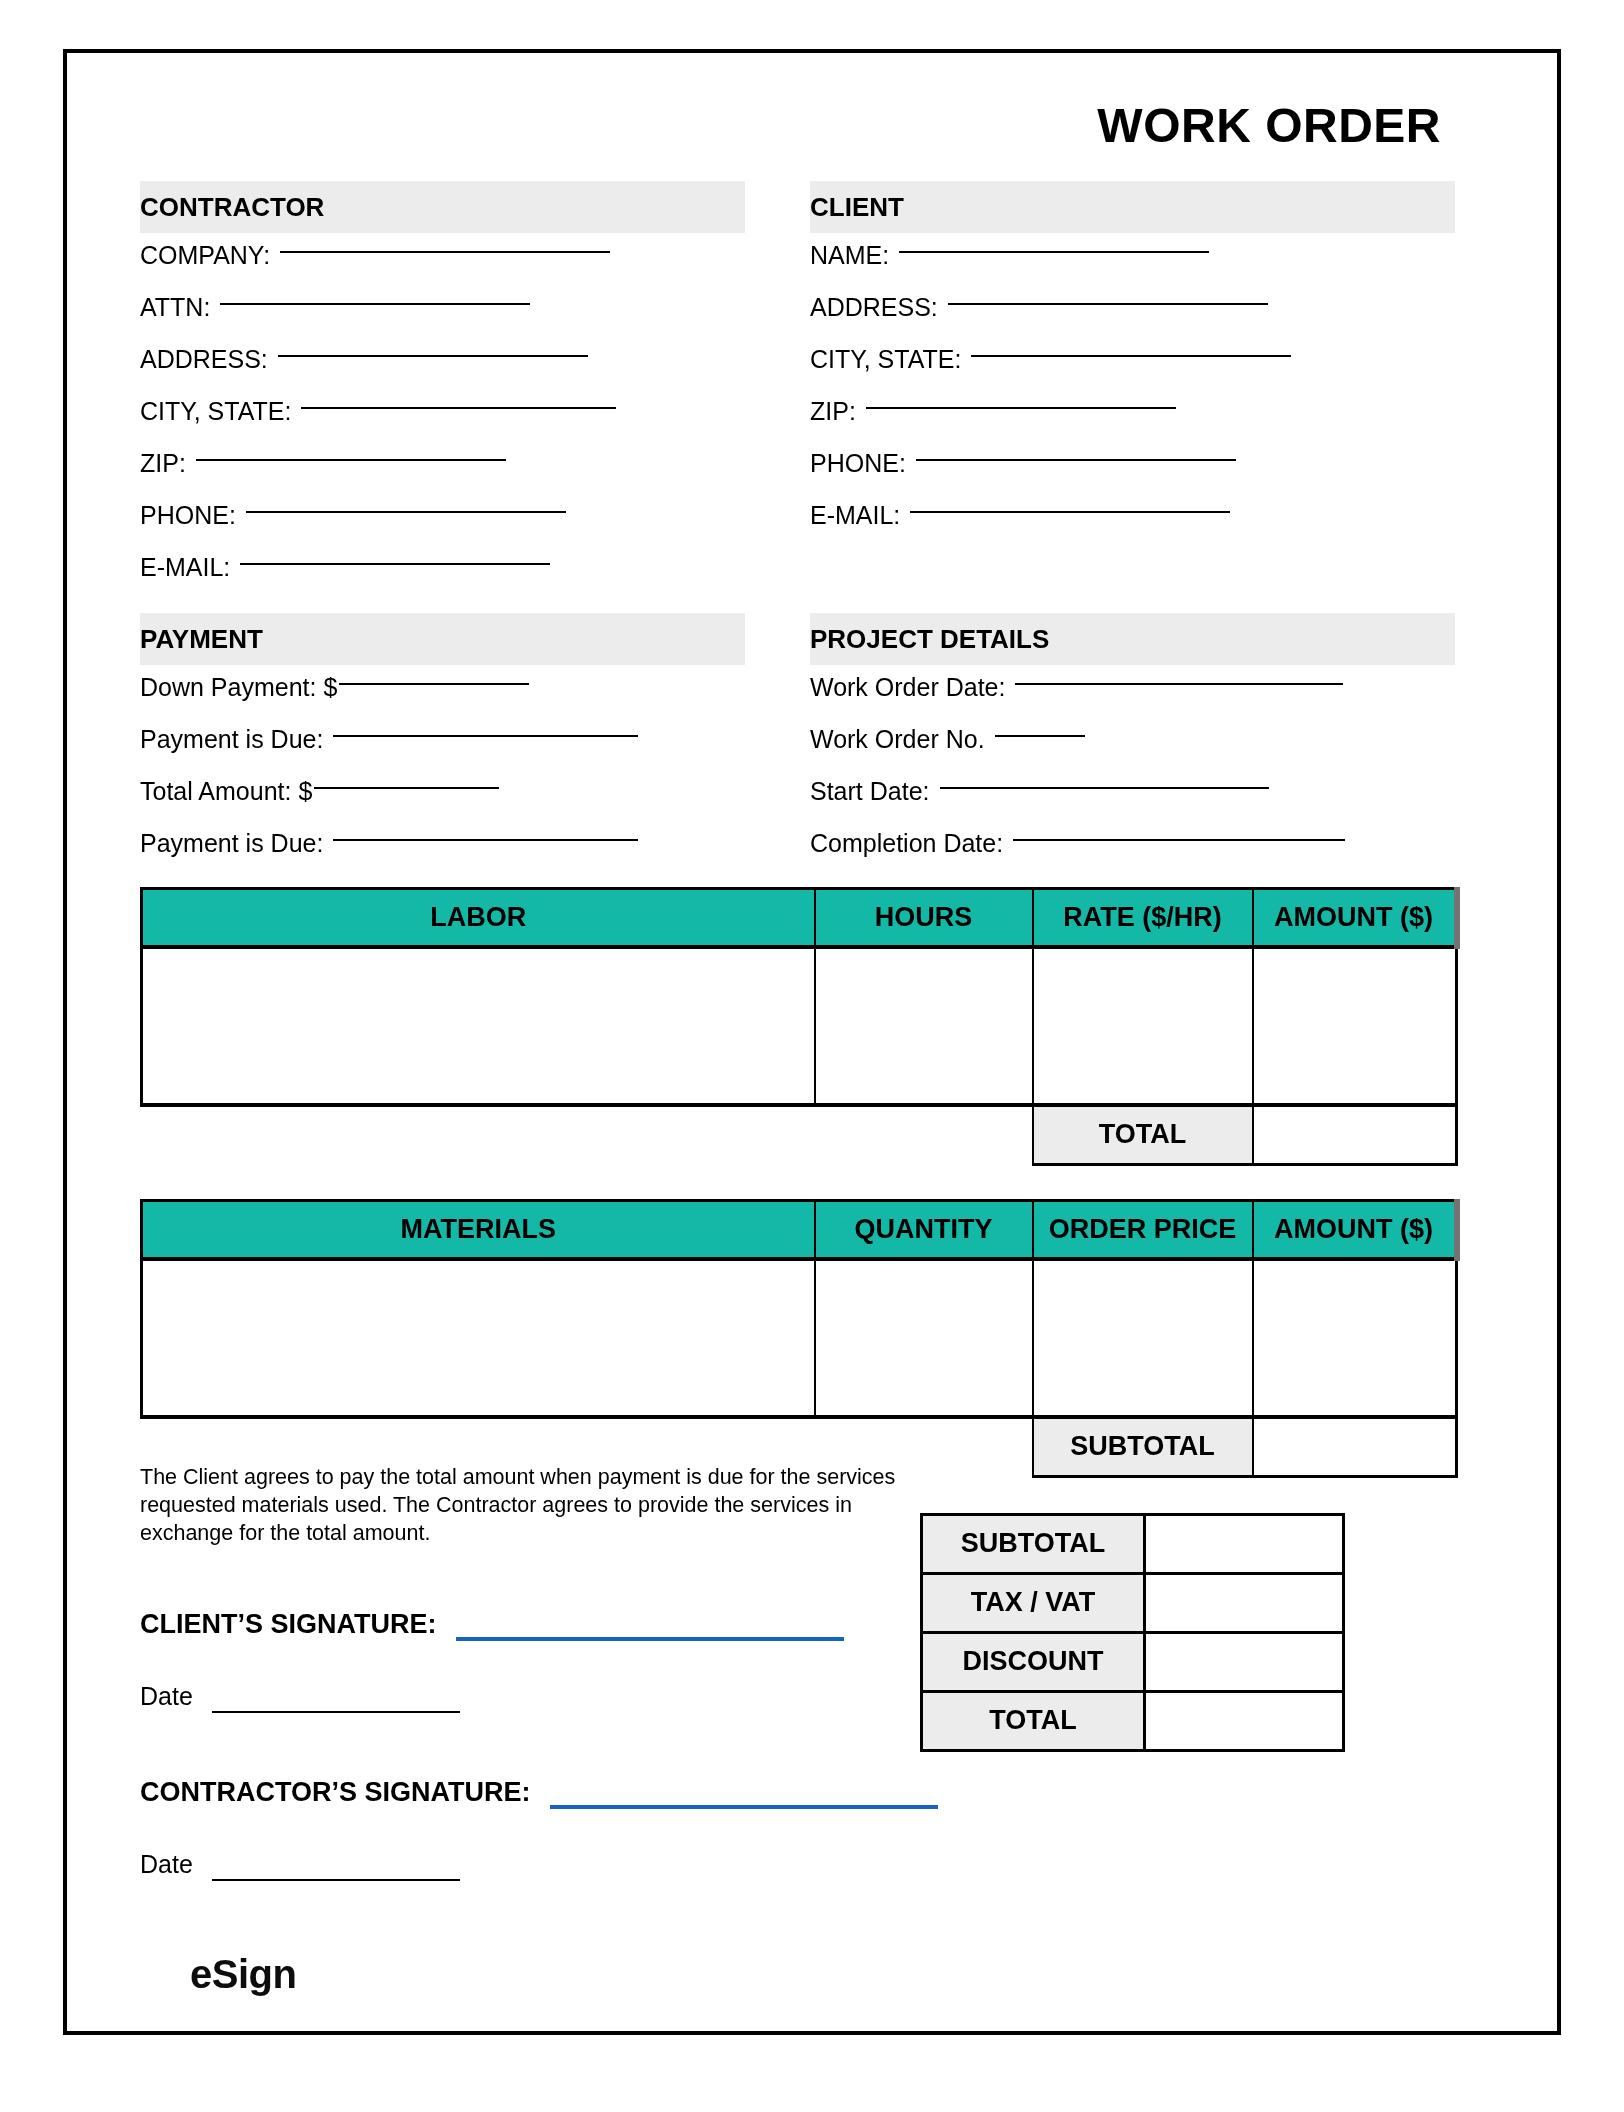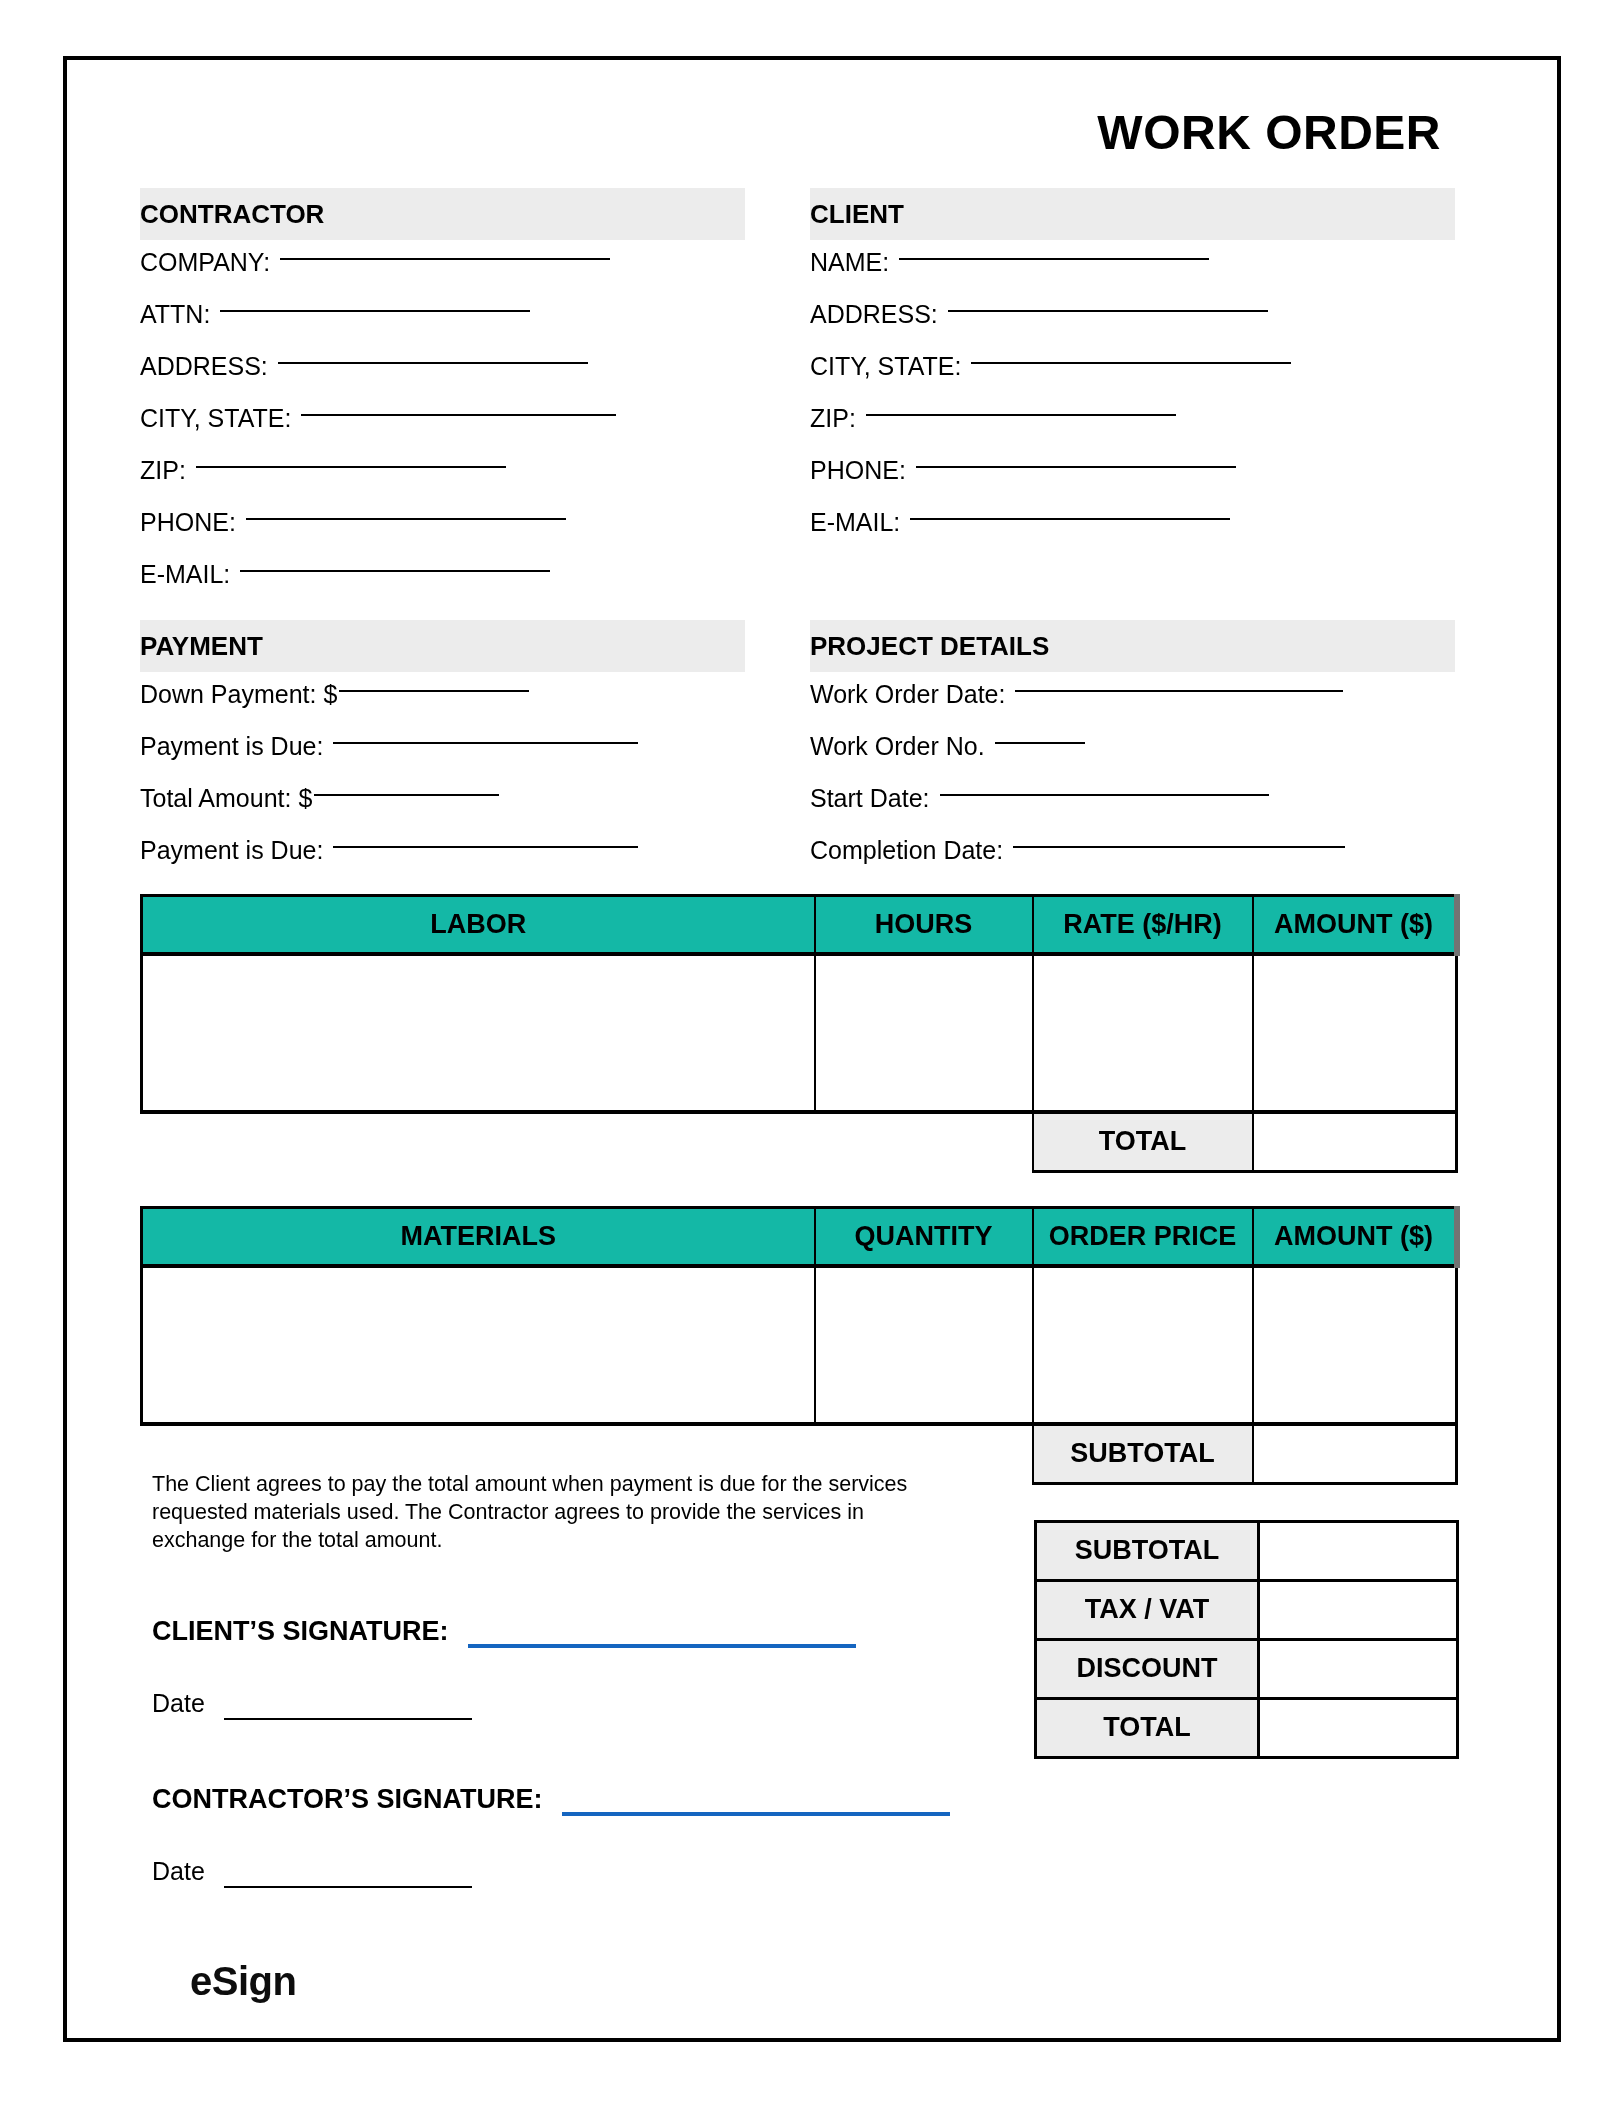--- a/index.html
+++ b/index.html
@@ -1,21 +1,21 @@
 <!DOCTYPE html>
 <html><head>
 <meta charset="utf-8">
 <style>
   html,body { margin:0; padding:0; background:#ffffff; }
   .page {
     position:relative; width:1624px; height:2112px; background:#ffffff;
     font-family:"Liberation Sans", sans-serif; color:#000; overflow:hidden;
   }
   .frame {
-    position:absolute; left:63px; top:56px; width:1498px; height:1986px;
+    position:absolute; left:63px; top:49px; width:1498px; height:1986px;
     border:4px solid #000; box-sizing:border-box; padding:0 98px 0 73px;
   }
   .title {
     margin:46px 18px 0 0; text-align:right;
     font-size:48px; font-weight:bold; line-height:1.12; letter-spacing:0.5px;
   }
   
   .two-col { display:grid; grid-template-columns:605px 645px; column-gap:65px; }
   .parties  { margin-top:28px; }
   .paydet   { margin-top:8px; }
@@ -42,21 +42,21 @@
   .items td.cell { border:2px solid #000; border-bottom:4px solid #000; height:152px; }
   .items td.cell:first-child { border-left:3px solid #000; }
   .items td.cell:last-child  { border-right:3px solid #000; }
   .items td.ghost { border:none; background:none; }
   .items td.tlabel {
     background:#ececec; font-weight:bold; font-size:27px; text-align:center;
     height:54px; border:2px solid #000; border-bottom:3px solid #000;
   }
   .items td.tvalue { border:2px solid #000; border-bottom:3px solid #000; border-right:3px solid #000; }
   
-  .bottom { display:flex; justify-content:space-between; align-items:flex-start; margin-top:-15px;margin-left:12px; }
+  .bottom { display:flex; justify-content:flex-start; align-items:flex-start; margin-top:-15px; }
   .left-col { width:780px; }
   .agreement { margin:0; font-size:21.5px; line-height:28px; }
   .sig-row { margin-top:62px; font-size:27px; white-space:nowrap; }
   .sig-row.second-sig { margin-top:66px; }
   .sig-label { font-weight:bold; }
   .sig-line {
     display:inline-block; width:388px; height:0; border-bottom:4px solid #1565c0;
     margin-left:12px; position:relative; top:8px;
   }
   .date-row { margin-top:42px; font-size:25px; white-space:nowrap; }

